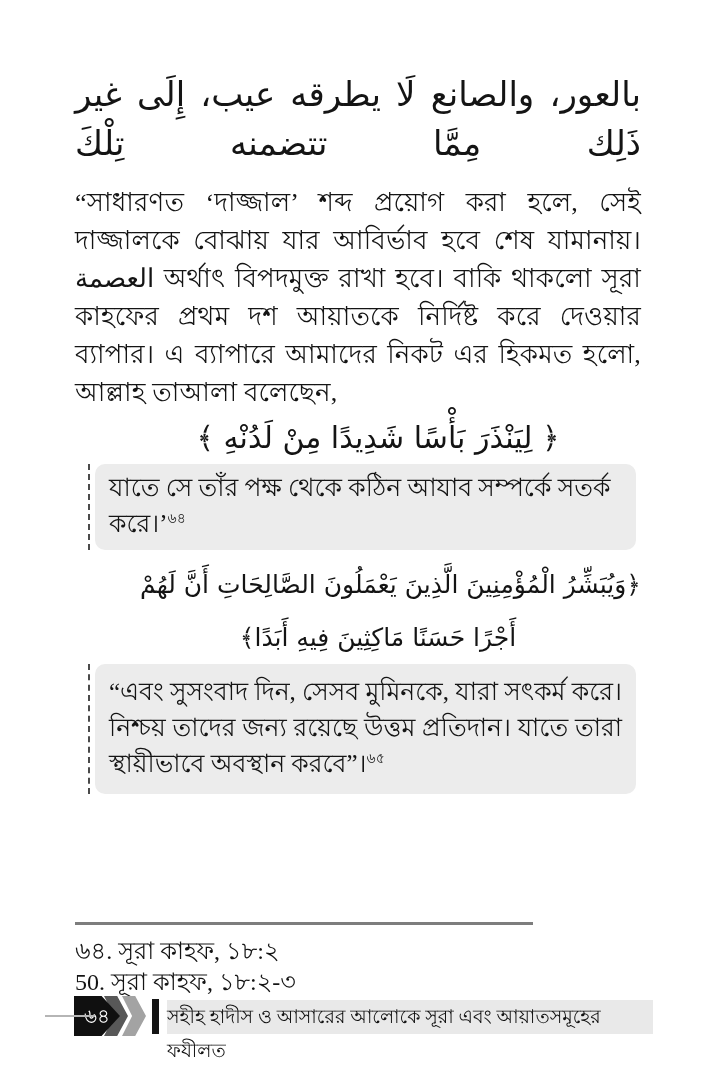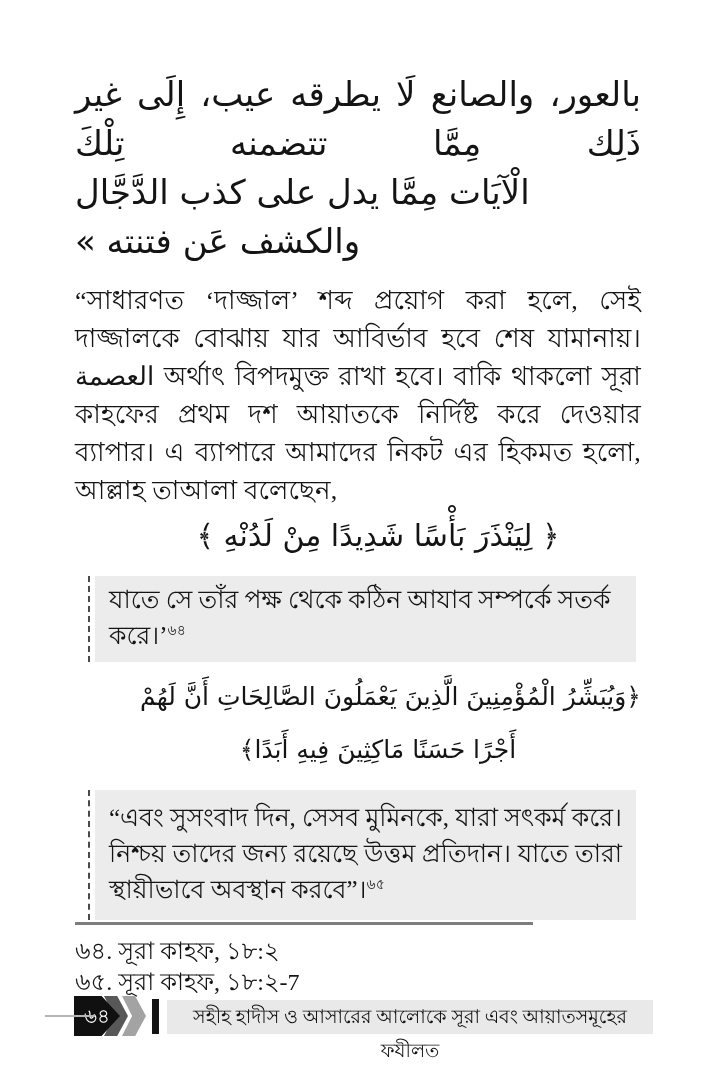--- a/index.html
+++ b/index.html
@@ -29,21 +29,21 @@
   }
   .verse2 {
     direction:rtl; font-family:"DejaVu Sans",sans-serif;
     font-size:25px; line-height:53px; margin-top:8px;
   }
   .verse2 .l1 { text-align:right; }
   .verse2 .l2 { text-align:center; padding-left:40px; }
   
   .quote {
     position:relative; background:#ececec; margin-left:20px; margin-right:5px;
-    padding:6px 14px 8px 14px; font-size:25px; line-height:36px; margin-top:14px;
+    padding:6px 14px 8px 14px; font-size:25px; line-height:36px; border-radius:10px;
   }
   .quote::before {
     content:""; position:absolute; left:-7px; top:0; bottom:0;
     border-left:2px dashed #4a4a4a;
   }
   .quote.multi { text-align:justify; padding-top:10px; padding-bottom:12px; }
   sup.fn {
     font-size:14px; vertical-align:super; line-height:0; letter-spacing:0;
   }
   
@@ -63,31 +63,30 @@
     position:absolute; left:74px; top:0; width:46px; height:40px; background:#101010;
     clip-path:polygon(0 0, 60% 0, 100% 50%, 60% 100%, 0 100%);
     color:#ffffff; font-size:20px; line-height:40px; text-align:left; padding-left:10px; z-index:2;
   }
   .chev { position:absolute; top:0; width:24px; height:40px; }
   .chev-1 { left:104px; background:#585858; clip-path:polygon(0 0, 55% 0, 100% 50%, 55% 100%, 0 100%, 42% 50%); }
   .chev-2 { left:122px; background:#a3a3a3; clip-path:polygon(0 0, 55% 0, 100% 50%, 55% 100%, 0 100%, 42% 50%); }
   .title-bar { position:absolute; left:152px; top:3px; width:7px; height:35px; background:#141414; }
   .title-box {
     position:absolute; left:167px; top:4px; width:486px; height:34px; background:#e9e9e9;
-    font-size:19px; line-height:34px; text-align:center; color:#111;
+    font-size:19px; line-height:34px; color:#111;
   }
 </style>
 </head>
 <body>
 
 <div class="content">
 
   <div class="arabic-intro">
     <div class="l1">بالعور، والصانع لَا يطرقه عيب، إِلَى غير ذَلِك مِمَّا تتضمنه تِلْكَ</div>
-    <div class="l2">الْآيَات مِمَّا يدل على كذب الدَّجَّال والكشف عَن فتنته »</div>
   </div>
 
   <p class="bn-para">“সাধারণত ‘দাজ্জাল’ শব্দ প্রয়োগ করা হলে, সেই দাজ্জালকে বোঝায় যার আবির্ভাব হবে শেষ যামানায়। العصمة অর্থাৎ বিপদমুক্ত রাখা হবে। বাকি থাকলো সূরা কাহফের প্রথম দশ আয়াতকে নির্দিষ্ট করে দেওয়ার ব্যাপার। এ ব্যাপারে আমাদের নিকট এর হিকমত হলো, আল্লাহ তাআলা বলেছেন,</p>
 
   <div class="verse1">﴿ لِيَنْذَرَ بَأْسًا شَدِيدًا مِنْ لَدُنْهِ ﴾</div>
 
   <div class="quote"><span>যাতে সে তাঁর পক্ষ থেকে কঠিন আযাব সম্পর্কে সতর্ক করে।’</span><sup class="fn">৬৪</sup></div>
 
 
   <div class="verse2">
@@ -96,21 +95,21 @@
   </div>
 
   <div class="quote multi"><span>“এবং সুসংবাদ দিন, সেসব মুমিনকে, যারা সৎকর্ম করে। নিশ্চয় তাদের জন্য রয়েছে উত্তম প্রতিদান। যাতে তারা স্থায়ীভাবে অবস্থান করবে”।</span><sup class="fn">৬৫</sup></div>
 
 </div>
 
 <div class="footnote-rule"></div>
 
 <div class="footnotes">
   <div>৬৪. সূরা কাহফ, ১৮:২</div>
-  <div>৬৫. সূরা কাহফ, ১৮:২-7</div>
+  <div>50. সূরা কাহফ, ১৮:২-৩</div>
 </div>
 
 <div class="footer">
   <div class="footer-rule"></div>
   <div class="page-badge">৬৪</div>
   <div class="chev chev-1"></div>
   <div class="chev chev-2"></div>
   <div class="title-bar"></div>
   <div class="title-box">সহীহ হাদীস ও আসারের আলোকে সূরা এবং আয়াতসমূহের ফযীলত</div>
 </div>

